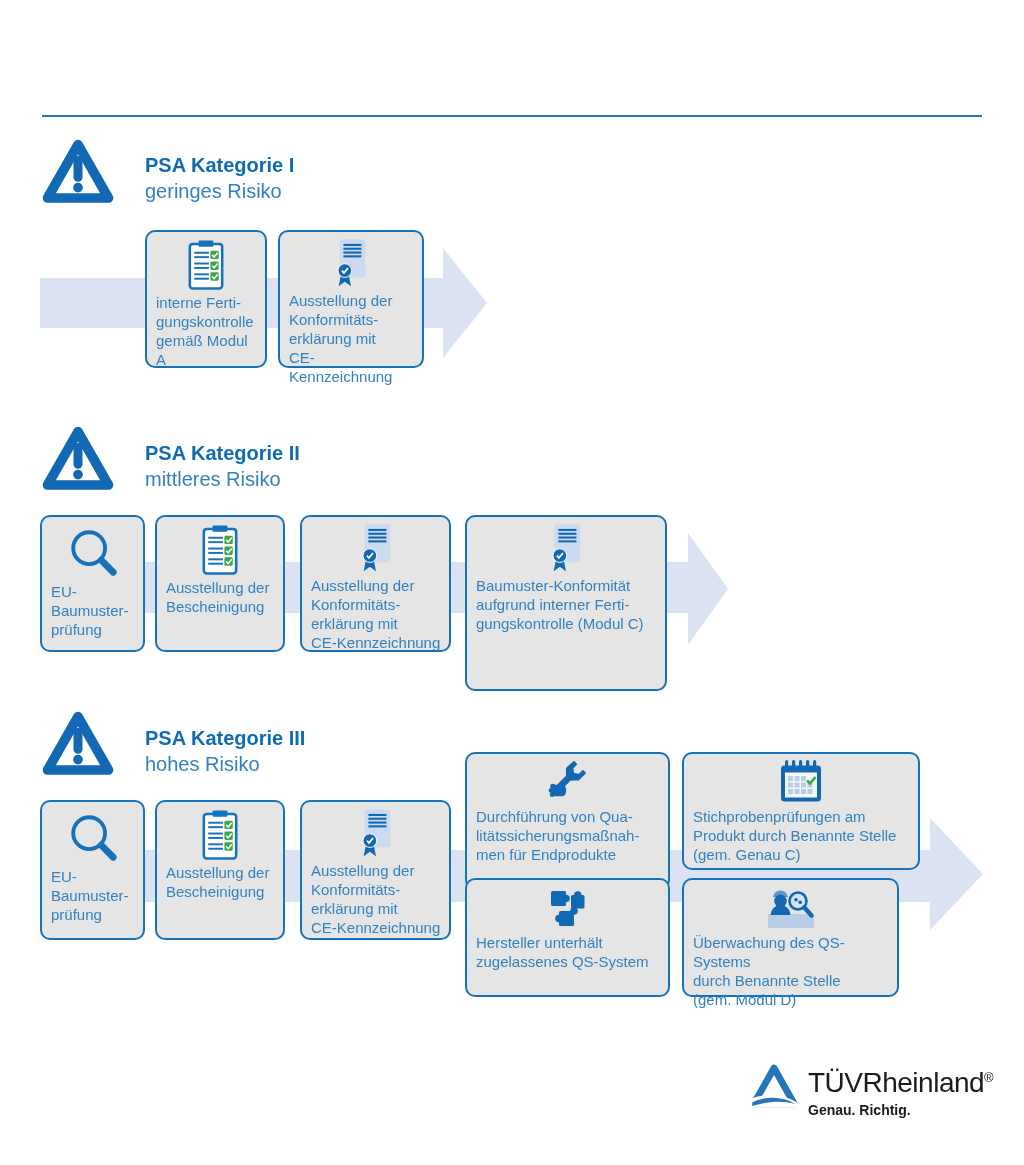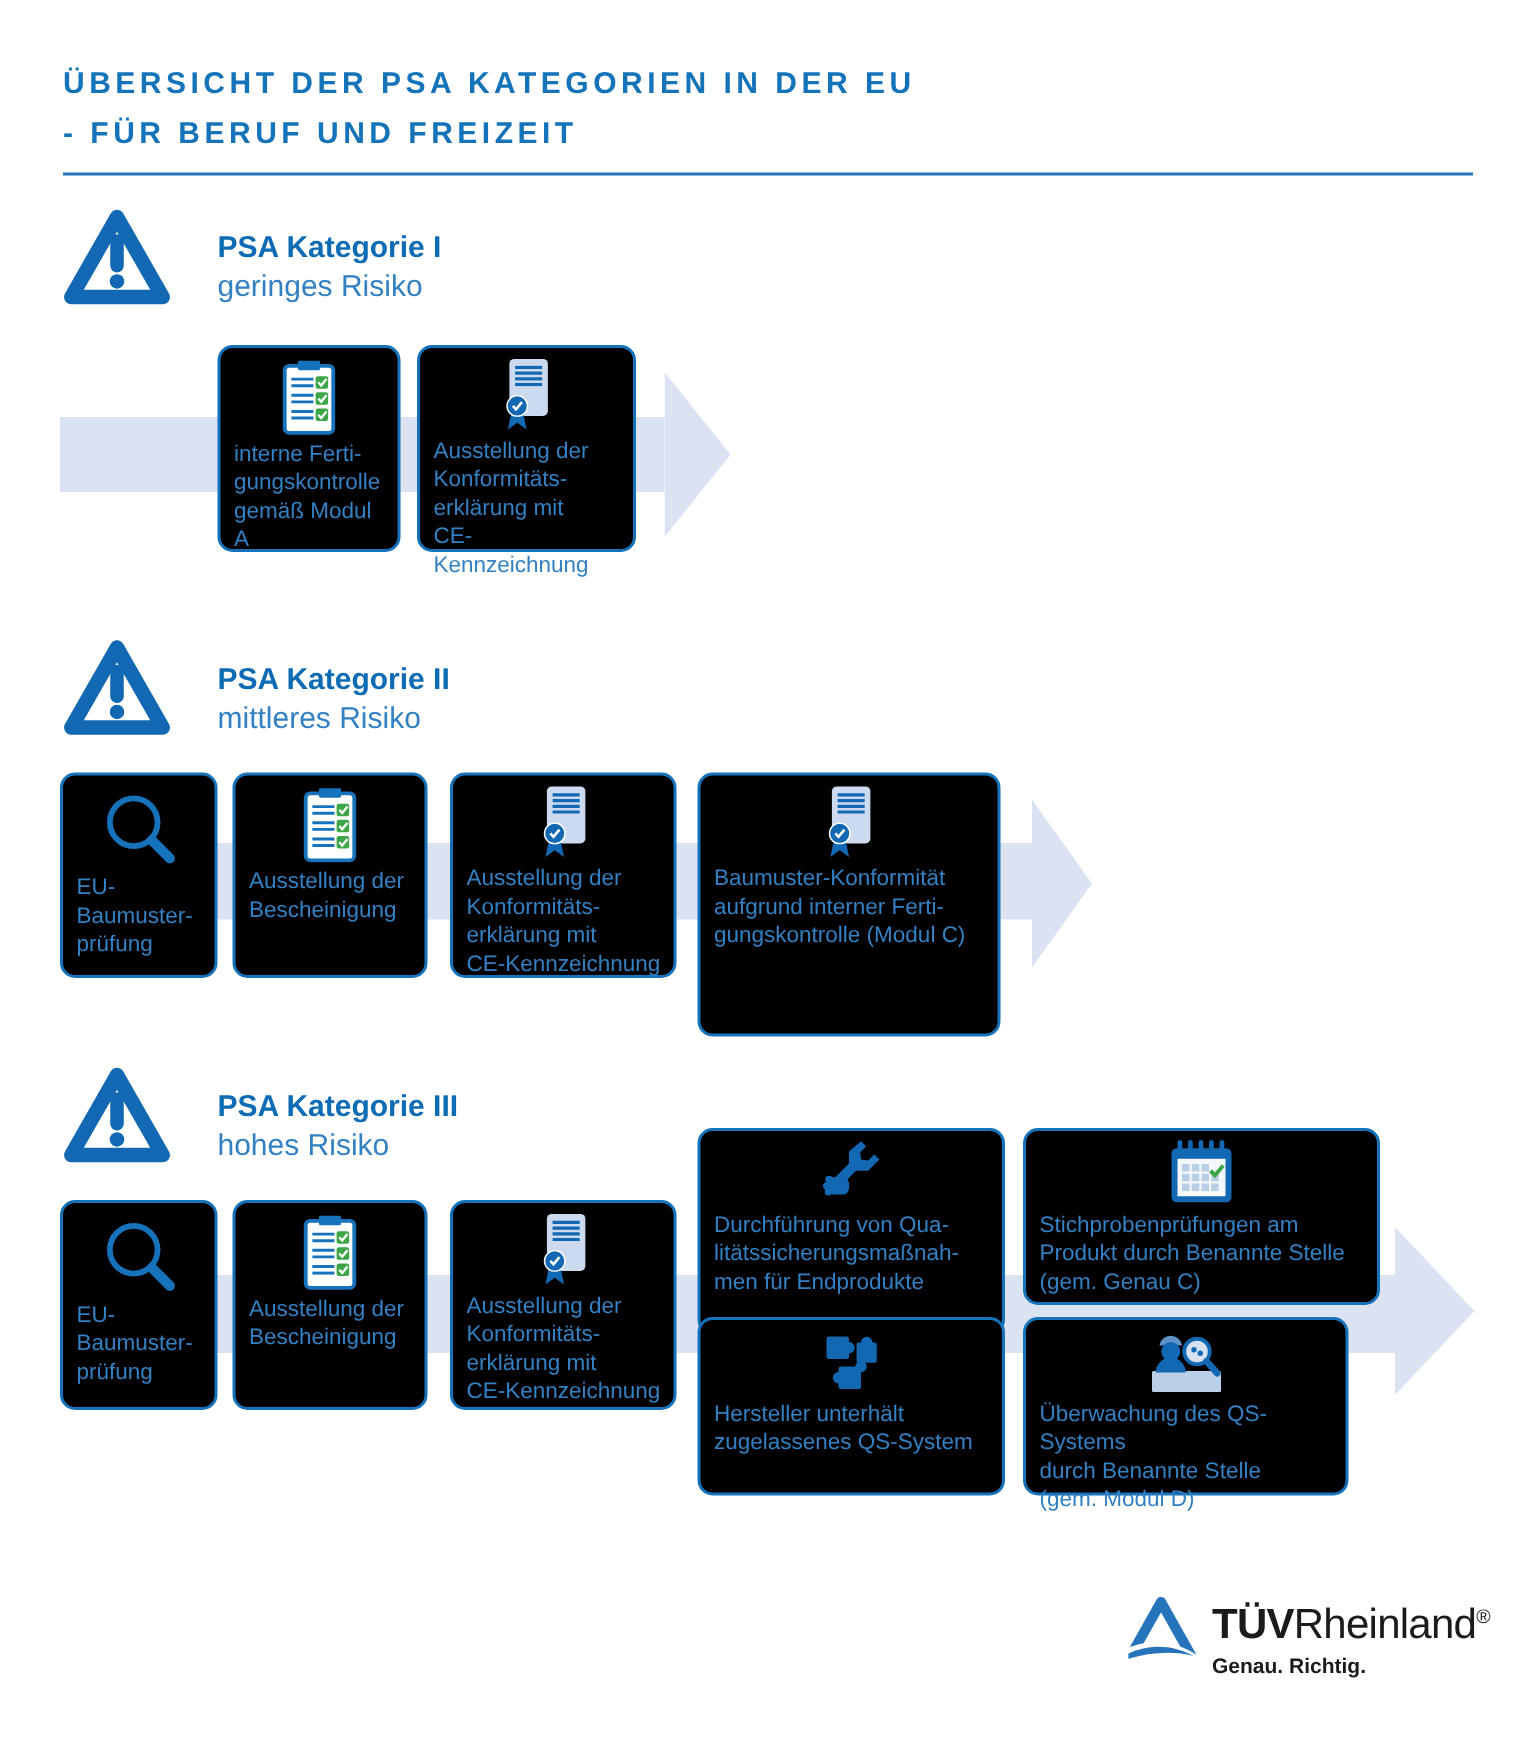--- a/index.html
+++ b/index.html
@@ -7,30 +7,30 @@
           font-family:"Liberation Sans", sans-serif;}
   .title{position:absolute;left:42px;top:40px;color:#1473B9;font-weight:bold;
          font-size:20px;line-height:33px;letter-spacing:3px;}
   .rule{position:absolute;left:42px;top:115px;width:940px;height:0;border-top:2px solid #2574BC;}
   .warn{position:absolute;width:72px;height:66px;}
   .sec-titles{position:absolute;left:145px;}
   .sec-h{font-size:20px;font-weight:bold;color:#0E6CB5;line-height:26px;}
   .sec-s{font-size:20px;color:#3381C2;line-height:26px;}
   .band{position:absolute;background:#DBE3F3;}
   .ah{position:absolute;}
-  .box{position:absolute;background:#000000;border:2px solid #1673BB;border-radius:10px;
+  .box{position:absolute;background:#e5e5e5;border:2px solid #1673BB;border-radius:10px;
        box-sizing:border-box;display:flex;flex-direction:column;}
   .bx-icon{display:flex;justify-content:center;align-items:flex-end;flex:0 0 auto;}
   .bx-text{font-size:15px;line-height:19px;color:#3381C2;white-space:pre-line;
            padding:3px 5px 0 9px;}
   .logo{position:absolute;left:750px;top:1062px;display:flex;}
   .logo-tri{width:48px;height:44px;margin-top:2px;}
   .logo-txt{margin-left:10px;color:#1b1b1b;}
   .logo-line{font-size:28px;line-height:32px;letter-spacing:-0.5px;}
-  .logo-line b{font-weight:bold;text-align:right;}
+  .logo-line b{font-weight:normal;text-align:right;}
   .logo-line sup{font-size:13px;}
   .logo-slogan{font-size:14px;font-weight:bold;margin-top:3px;}
 </style>
 </head>
 <body>
 
 <svg width="0" height="0" style="position:absolute">
   <defs>
     <g id="ic-warn">
       <path d="M52 9 L96 86 L8 86 Z" fill="none" stroke="#1268B3" stroke-width="14" stroke-linejoin="round"></path>
@@ -129,24 +129,20 @@
     <g id="ic-tuv-tri">
       <path d="M32 5 L59 53 L5 53 Z" fill="none" stroke="#2574BC" stroke-width="9" stroke-linejoin="round"></path>
       <path d="M0 47 C 20 37 44 39 64 52 L64 58 L0 58 Z" fill="#fff"></path>
       <path d="M3 51 C 22 41.5 44 43.5 61 53 C 42 48 22 50 3 55.5 Z" fill="#2574BC"></path>
     </g>
   </defs>
 </svg>
 
 <div class="canvas">
 
-  <div class="title">
-    <div>ÜBERSICHT DER PSA KATEGORIEN IN DER EU</div>
-    <div>- FÜR BERUF UND FREIZEIT</div>
-  </div>
   <div class="rule"></div>
 
   <svg class="warn" style="left:42px;top:138px" viewBox="0 0 104 94">
       <use href="#ic-warn"></use>
     </svg>
   <div class="sec-titles" style="top:152px">
     <div class="sec-h">PSA Kategorie I</div>
     <div class="sec-s">geringes Risiko</div>
   </div>
 

